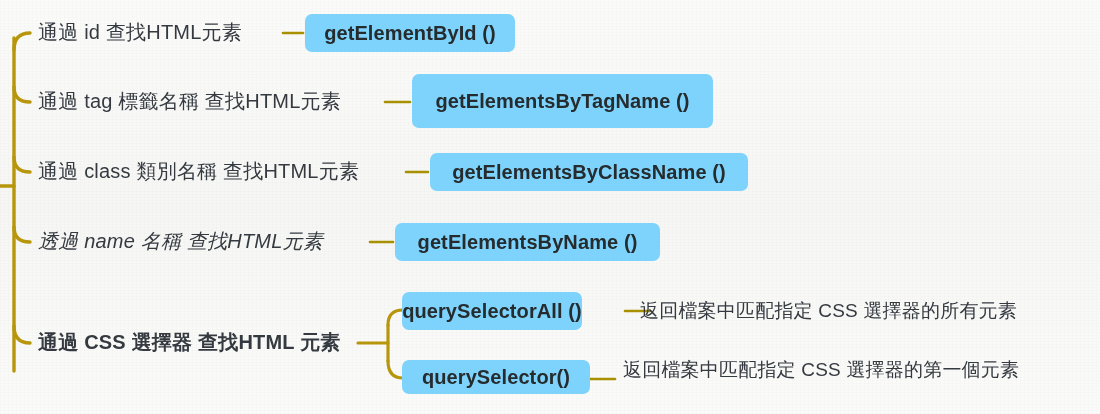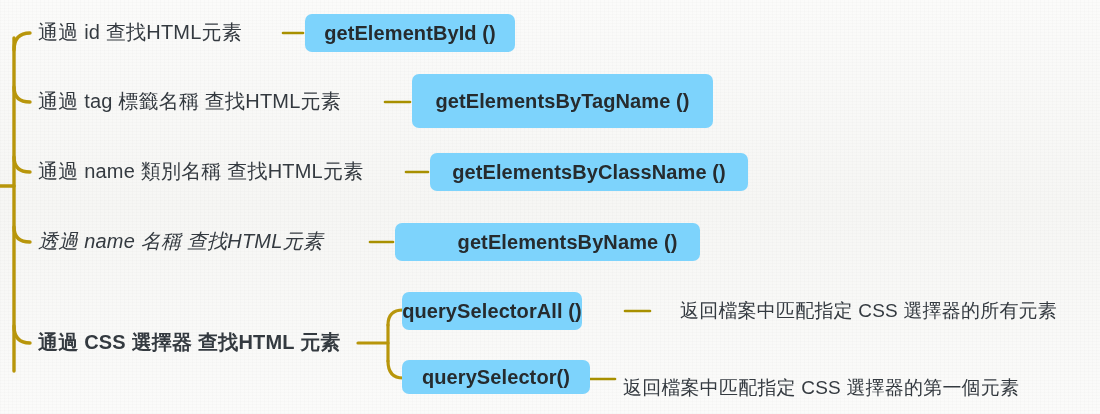--- a/index.html
+++ b/index.html
@@ -120,25 +120,25 @@
     <path d="M590,379 L615,379"></path>
   </g>
 </svg>
 
 <div class="node-label" style="left:38px; top:22px;">通過 id 查找HTML元素</div>
 <div class="pill" style="left:305px; top:14px; width:210px; height:38px;">getElementById ()</div>
 
 <div class="node-label" style="left:38px; top:91px;">通過 tag 標籤名稱 查找HTML元素</div>
 <div class="pill" style="left:412px; top:74px; width:301px; height:54px;">getElementsByTagName ()</div>
 
-<div class="node-label" style="left:38px; top:161px;">通過 name 類別名稱 查找HTML元素</div>
+<div class="node-label" style="left:38px; top:161px;">通過 class 類別名稱 查找HTML元素</div>
 <div class="pill" style="left:430px; top:153px; width:318px; height:38px;">getElementsByClassName ()</div>
 
 <div class="node-label" style="left:38px; top:231px;font-style:italic;">透過 name 名稱 查找HTML元素</div>
-<div class="pill" style="left:395px; top:223px; width:265px; height:38px;padding-left:40px;">getElementsByName ()</div>
+<div class="pill" style="left:395px; top:223px; width:265px; height:38px;">getElementsByName ()</div>
 
 <div class="node-label" style="left:38px; top:332px;font-weight:bold;">通過 CSS 選擇器 查找HTML 元素</div>
 
 <div class="pill" style="left:402px; top:292px; width:180px; height:38px;">querySelectorAll ()</div>
-<div class="desc-label" style="left:680px; top:301px;">返回檔案中匹配指定 CSS 選擇器的所有元素</div>
+<div class="desc-label" style="left:640px; top:301px;">返回檔案中匹配指定 CSS 選擇器的所有元素</div>
 
 <div class="pill" style="left:402px; top:360px; width:188px; height:34px;">querySelector()</div>
-<div class="desc-label" style="left:623px; top:378px;">返回檔案中匹配指定 CSS 選擇器的第一個元素</div>
+<div class="desc-label" style="left:623px; top:360px;">返回檔案中匹配指定 CSS 選擇器的第一個元素</div>
 
 </body></html>

